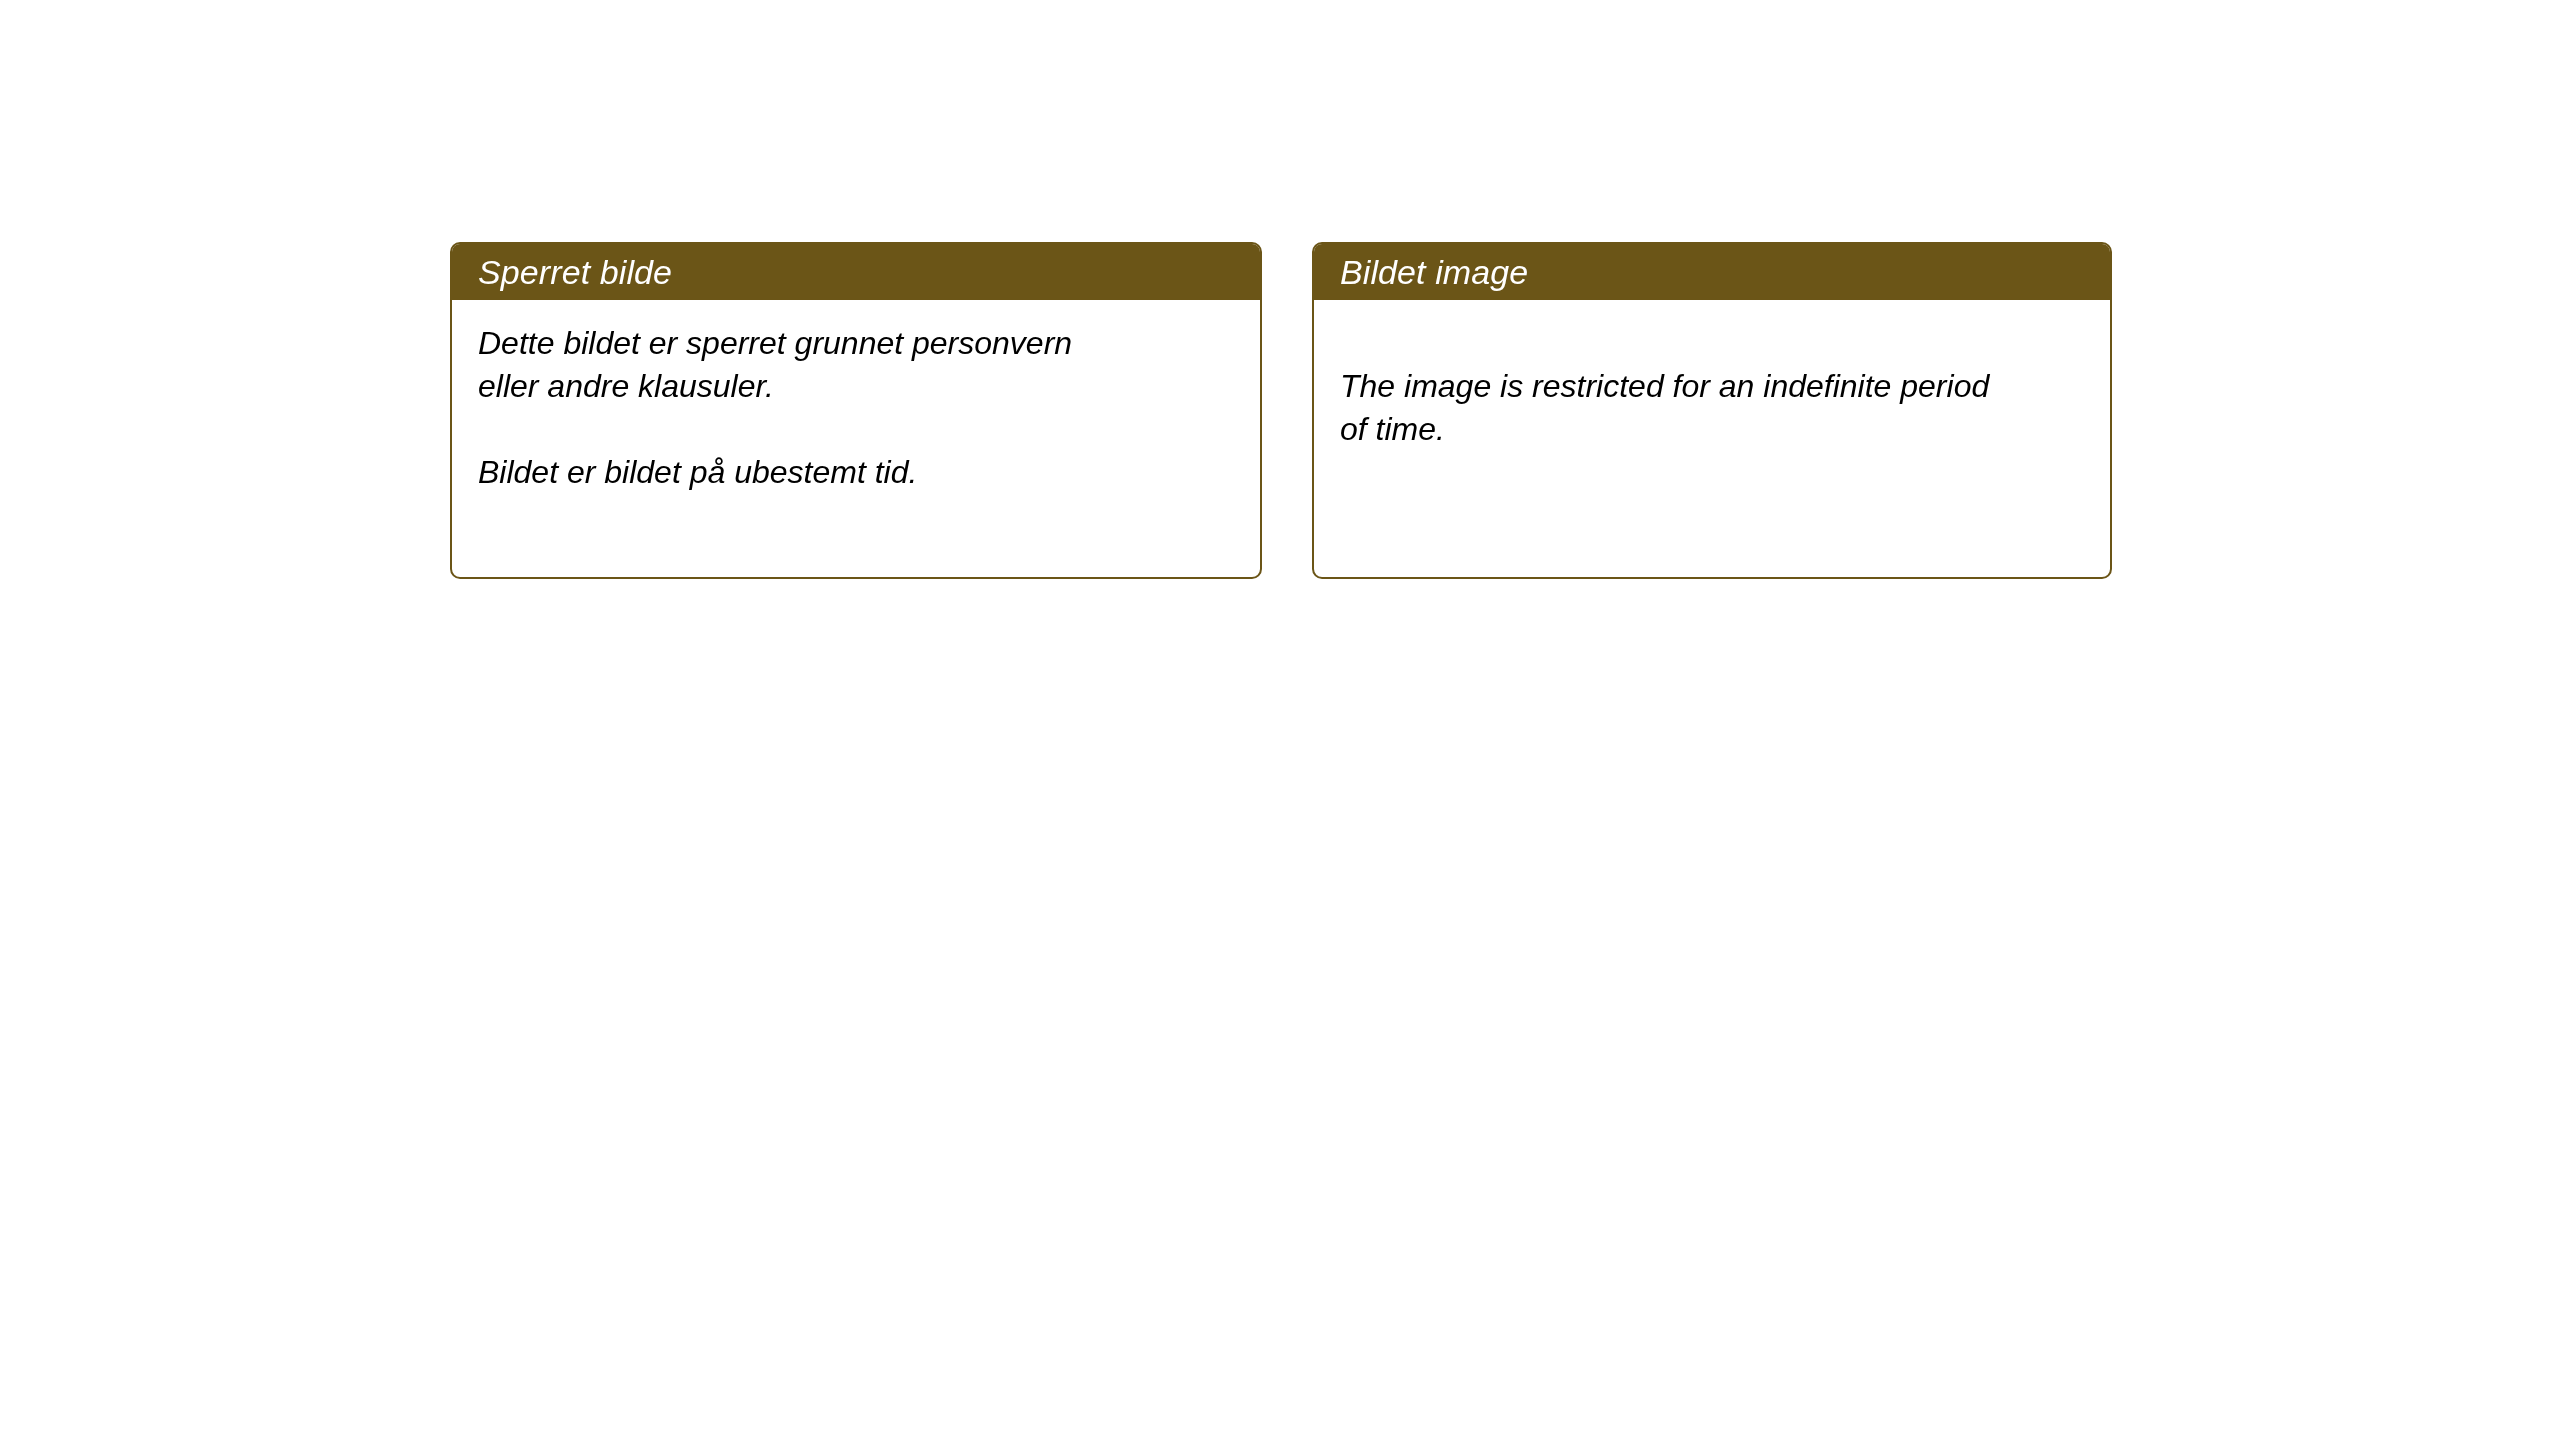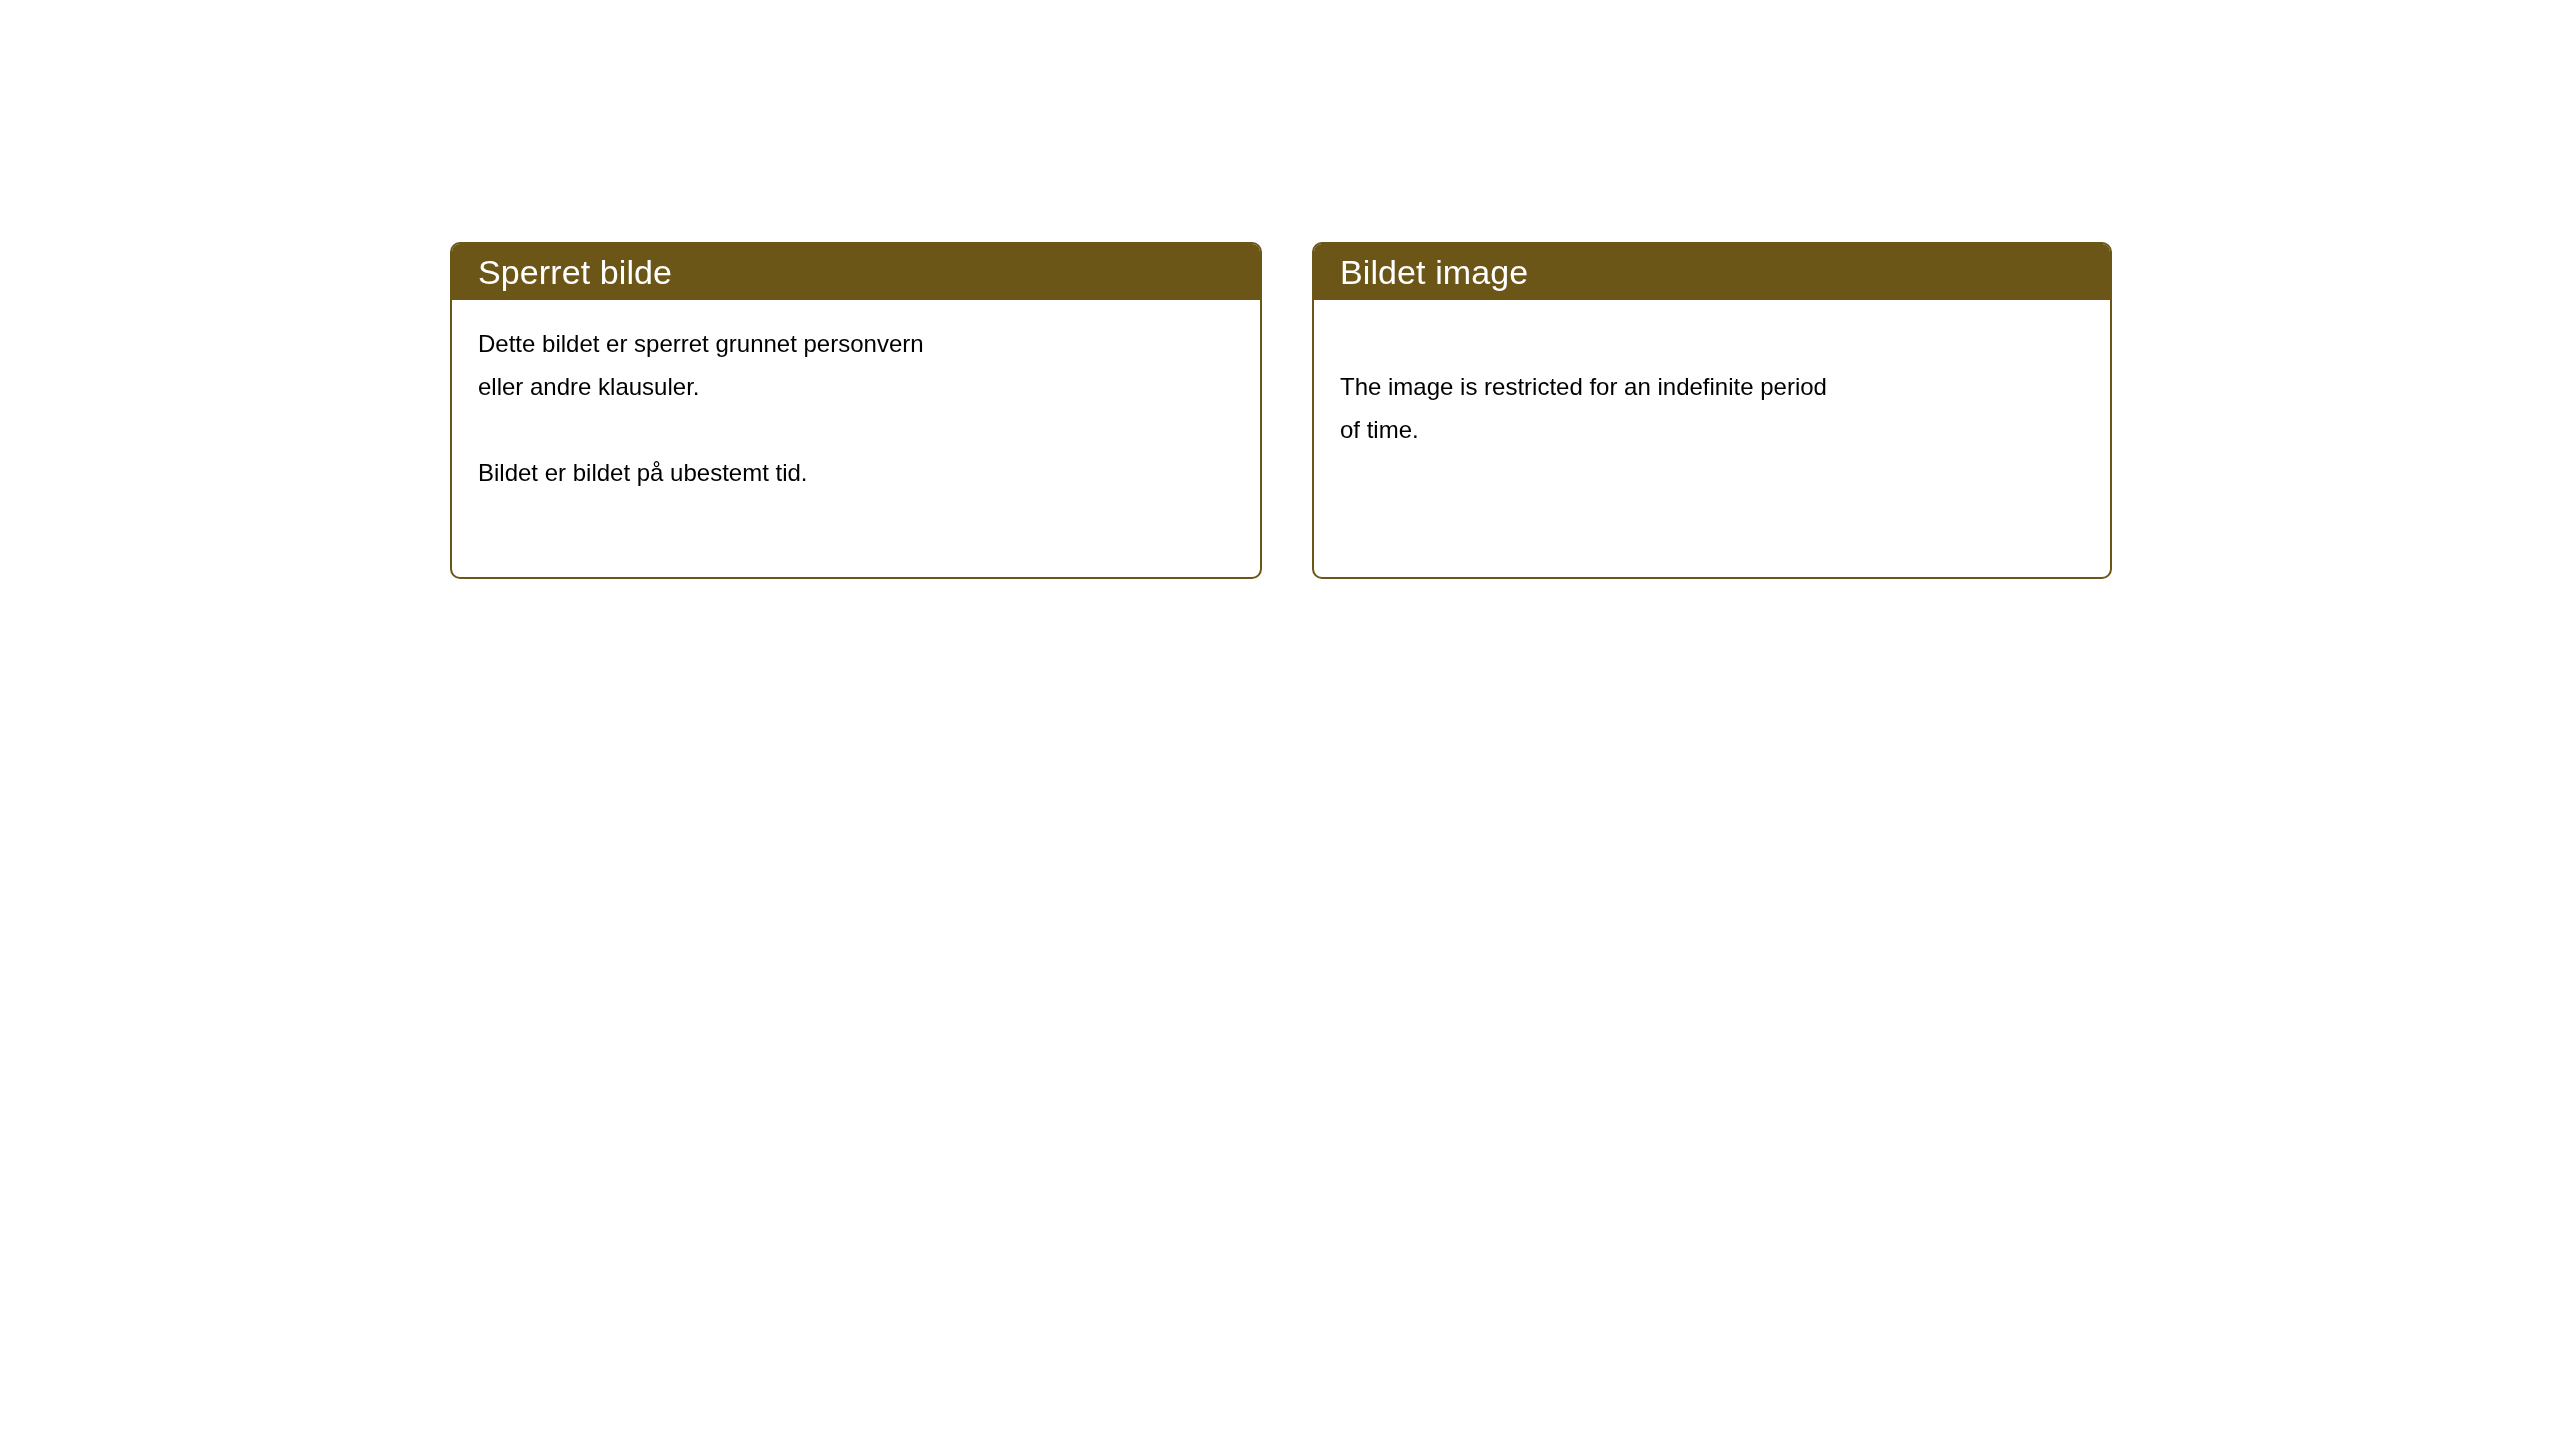--- a/index.html
+++ b/index.html
@@ -23,20 +23,21 @@
     background: #ffffff;
   }
   .notice-card {
     position: absolute;
     top: 242px;
     box-sizing: border-box;
     background: #ffffff;
     border: 2px solid #6b5517;
     border-radius: 10px;
     overflow: hidden;
+    font-style: italic;
   }
   #card-no {
     left: 450px;
     width: 812px;
     height: 337px;
   }
   #card-en {
     left: 1312px;
     width: 800px;
     height: 337px;
@@ -56,21 +57,21 @@
     line-height: 1;
     letter-spacing: 0.1px;
     white-space: nowrap;
   }
   .card-body {
     padding: 22px 26px 0 26px;
     box-sizing: border-box;
   }
   .card-paragraph {
     color: #000000;
-    font-size: 24px;
+    font-size: 32px;
     font-weight: 400;
     line-height: 43px;
     margin: 0;
     white-space: pre-line;
   }
   .paragraph-gap {
     height: 43px;
   }
 </style>
 </head>

